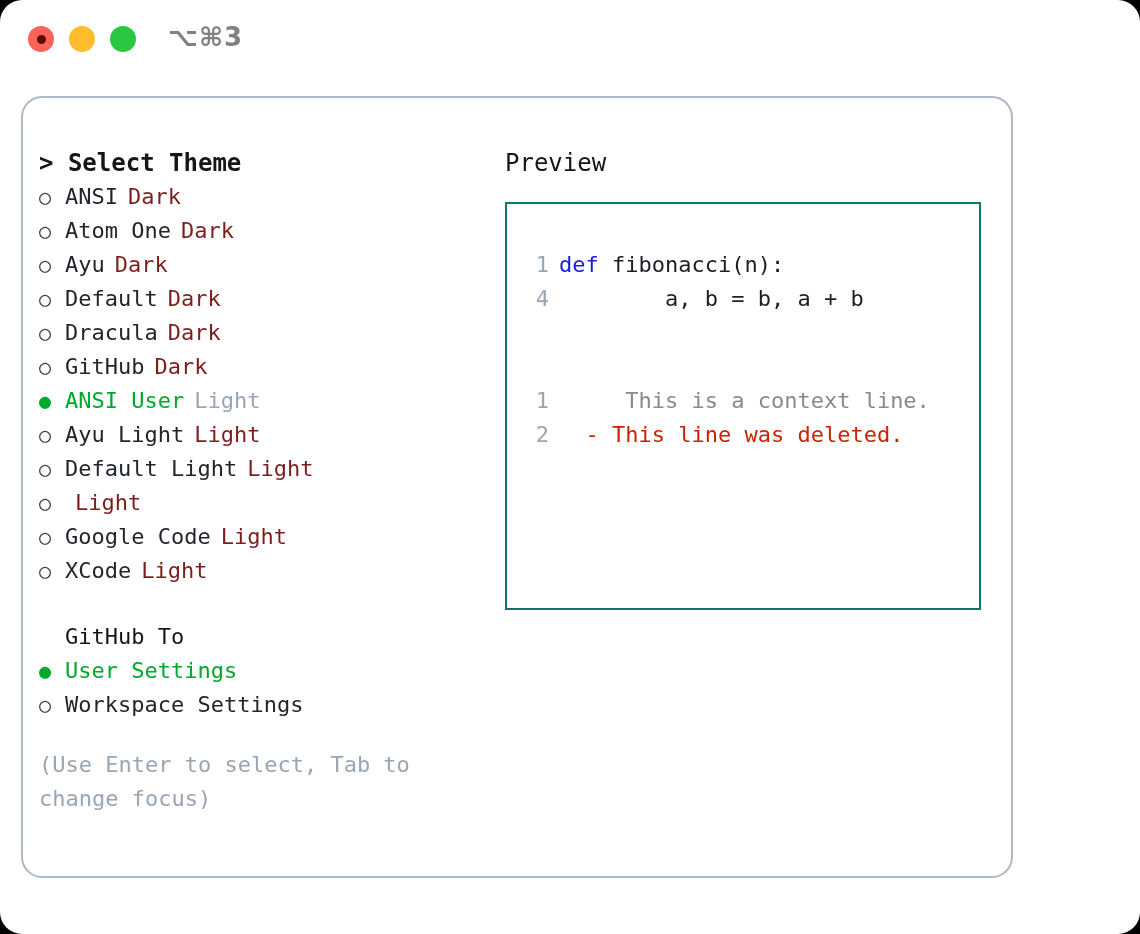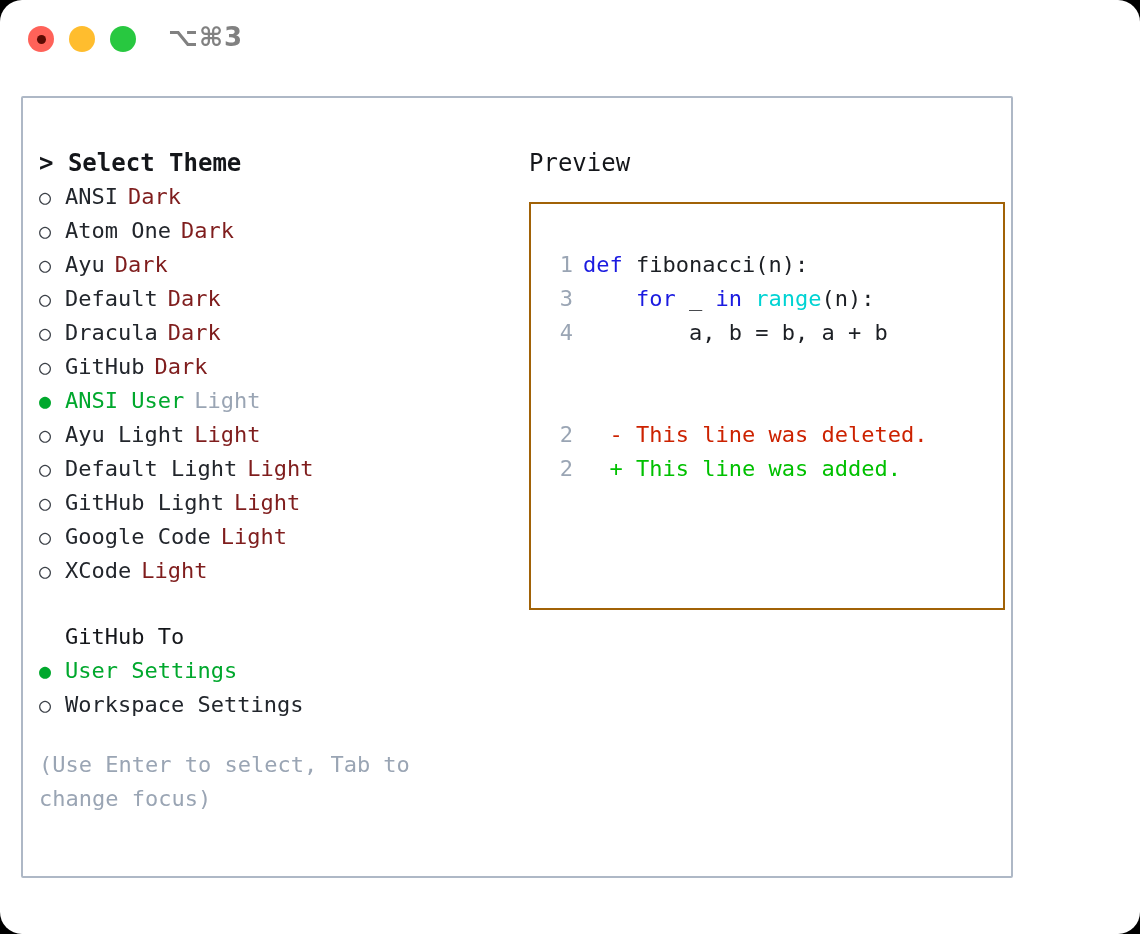--- a/index.html
+++ b/index.html
@@ -64,21 +64,21 @@
     font-family: "DejaVu Sans", "Liberation Sans", sans-serif;
   }
   
   .panel {
     position: absolute;
     left: 21px;
     top: 96px;
     width: 992px;
     height: 782px;
     border: 2px solid #aeb8c6;
-    border-radius: 2px;
+    border-radius: 21px;
     background: #ffffff;
     box-sizing: border-box;
   }
   .columns {
     position: absolute;
     left: 0; top: 0;
     width: 100%; height: 100%;
   }
   
   .left-col {
@@ -127,35 +127,35 @@
   .gap-md { height: 26px; }
   .hint {
     font-size: 22px;
     color: #9aa5b4;
     line-height: 34px;
     width: 400px;
   }
   
   .right-col {
     position: absolute;
-    left: 506px;
+    left: 482px;
     top: 48px;
     width: 500px;
   }
   .preview-head {
     font-size: 24px;
     color: #14161a;
     line-height: 34px;
     white-space: pre;
   }
   .preview-box {
     margin-top: 22px;
     width: 476px;
     height: 408px;
-    border: 2px solid #a16207;
+    border: 2px solid #0f766e;
     box-sizing: border-box;
     background: #ffffff;
     position: relative;
   }
   .code-area {
     position: absolute;
     left: 16px;
     top: 44px;
     right: 6px;
   }
@@ -202,21 +202,21 @@
         <div id="theme-list">
             <div class="opt-row"><span class="bullet">○</span><span class="opt-label">ANSI</span><span class="opt-kind">Dark</span></div>
             <div class="opt-row"><span class="bullet">○</span><span class="opt-label">Atom One</span><span class="opt-kind">Dark</span></div>
             <div class="opt-row"><span class="bullet">○</span><span class="opt-label">Ayu</span><span class="opt-kind">Dark</span></div>
             <div class="opt-row"><span class="bullet">○</span><span class="opt-label">Default</span><span class="opt-kind">Dark</span></div>
             <div class="opt-row"><span class="bullet">○</span><span class="opt-label">Dracula</span><span class="opt-kind">Dark</span></div>
             <div class="opt-row"><span class="bullet">○</span><span class="opt-label">GitHub</span><span class="opt-kind">Dark</span></div>
             <div class="opt-row sel"><span class="bullet sel">●</span><span class="opt-label">ANSI User</span><span class="opt-kind">Light</span></div>
             <div class="opt-row"><span class="bullet">○</span><span class="opt-label">Ayu Light</span><span class="opt-kind">Light</span></div>
             <div class="opt-row"><span class="bullet">○</span><span class="opt-label">Default Light</span><span class="opt-kind">Light</span></div>
-            <div class="opt-row"><span class="bullet">○</span><span class="opt-label">GitHub Light</span><span class="opt-kind">Light</span></div>
+            <div class="opt-row"><span class="bullet">○</span><span class="opt-kind">Light</span></div>
             <div class="opt-row"><span class="bullet">○</span><span class="opt-label">Google Code</span><span class="opt-kind">Light</span></div>
             <div class="opt-row"><span class="bullet">○</span><span class="opt-label">XCode</span><span class="opt-kind">Light</span></div>
           </div>
 
         <div class="gap-lg"></div>
         <div class="subhead">GitHub To</div>
         <div id="apply-list">
             <div class="opt-row sel"><span class="bullet sel">●</span><span class="opt-label">User Settings</span></div>
             <div class="opt-row"><span class="bullet">○</span><span class="opt-label">Workspace Settings</span></div>
           </div>
@@ -224,28 +224,27 @@
         <div class="gap-md"></div>
         <div class="hint">(Use Enter to select, Tab to change focus)</div>
       </div>
 
       <div class="right-col">
         <div class="preview-head">Preview</div>
         <div class="preview-box">
           <div class="code-area">
             <div id="code-lines">
                 <div class="code-line"><span class="gutter">1</span><span class="code-text"><span class="tok-kw">def </span><span class="tok-plain">fibonacci(n):</span></span></div>
-                <div class="code-line"><span class="gutter">3</span><span class="code-text"><span class="tok-plain">    </span><span class="tok-kw">for</span><span class="tok-plain"> _ </span><span class="tok-kw">in</span><span class="tok-plain"> </span><span class="tok-fn">range</span><span class="tok-plain">(n):</span></span></div>
                 <div class="code-line"><span class="gutter">4</span><span class="code-text"><span class="tok-plain">        a, b = b, a + b</span></span></div>
               </div>
             <div class="blank-line"></div>
             <div class="blank-line"></div>
             <div id="diff-lines">
+                <div class="code-line"><span class="gutter">1</span><span class="code-text diff-ctx">     This is a context line.</span></div>
                 <div class="code-line"><span class="gutter">2</span><span class="code-text diff-del">  - This line was deleted.</span></div>
-                <div class="code-line"><span class="gutter">2</span><span class="code-text diff-add">  + This line was added.</span></div>
               </div>
           </div>
         </div>
       </div>
 
     </div>
   </div>
 </div>
 
 </body></html>

